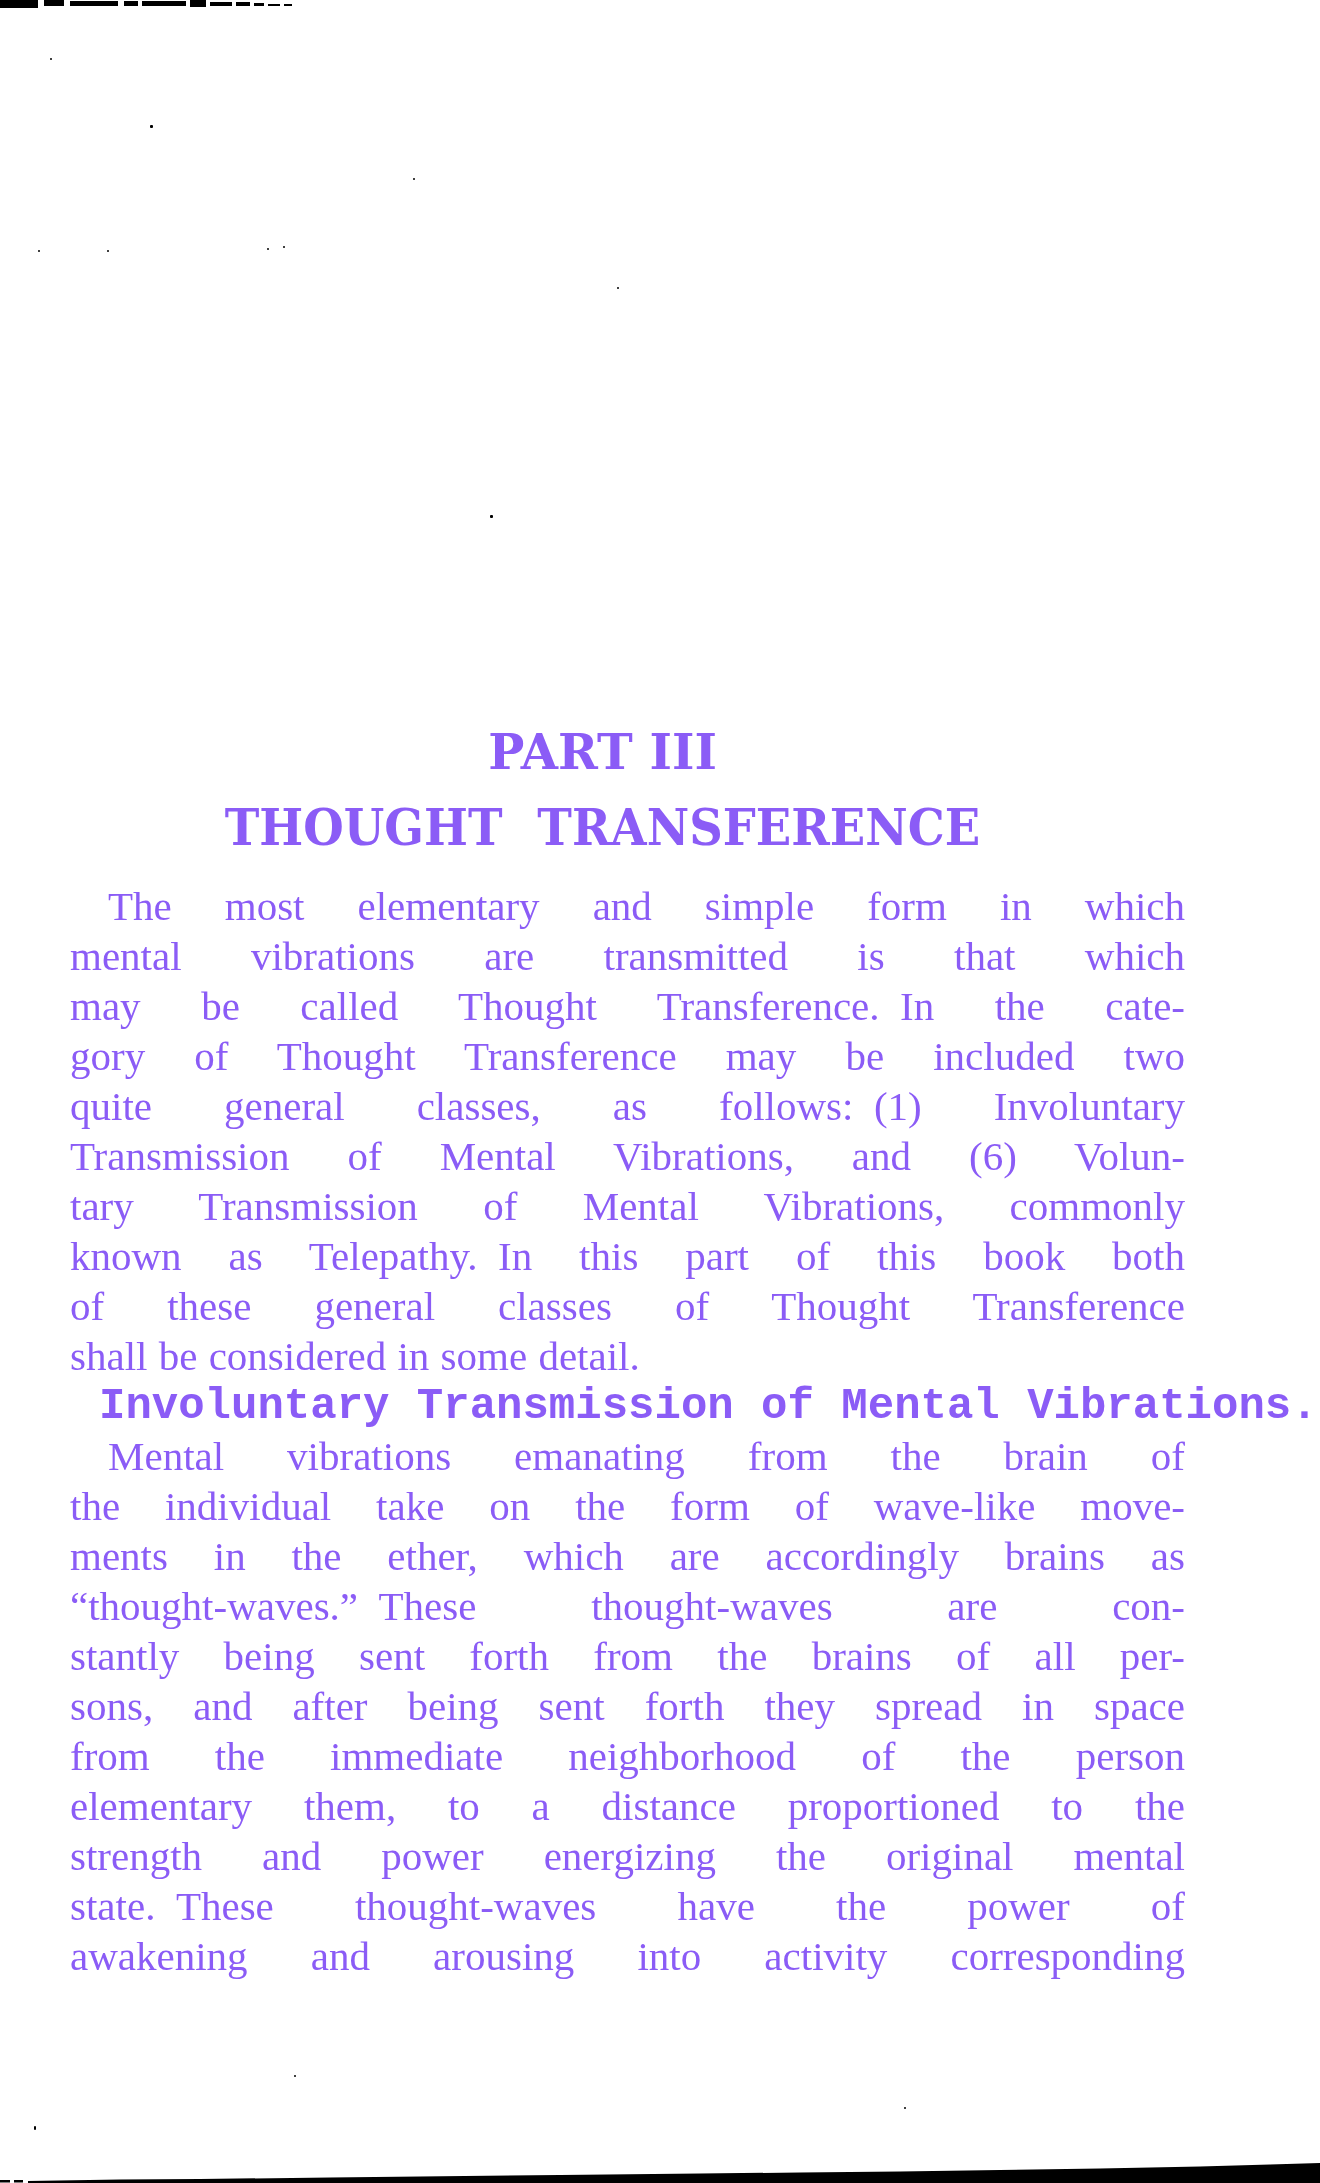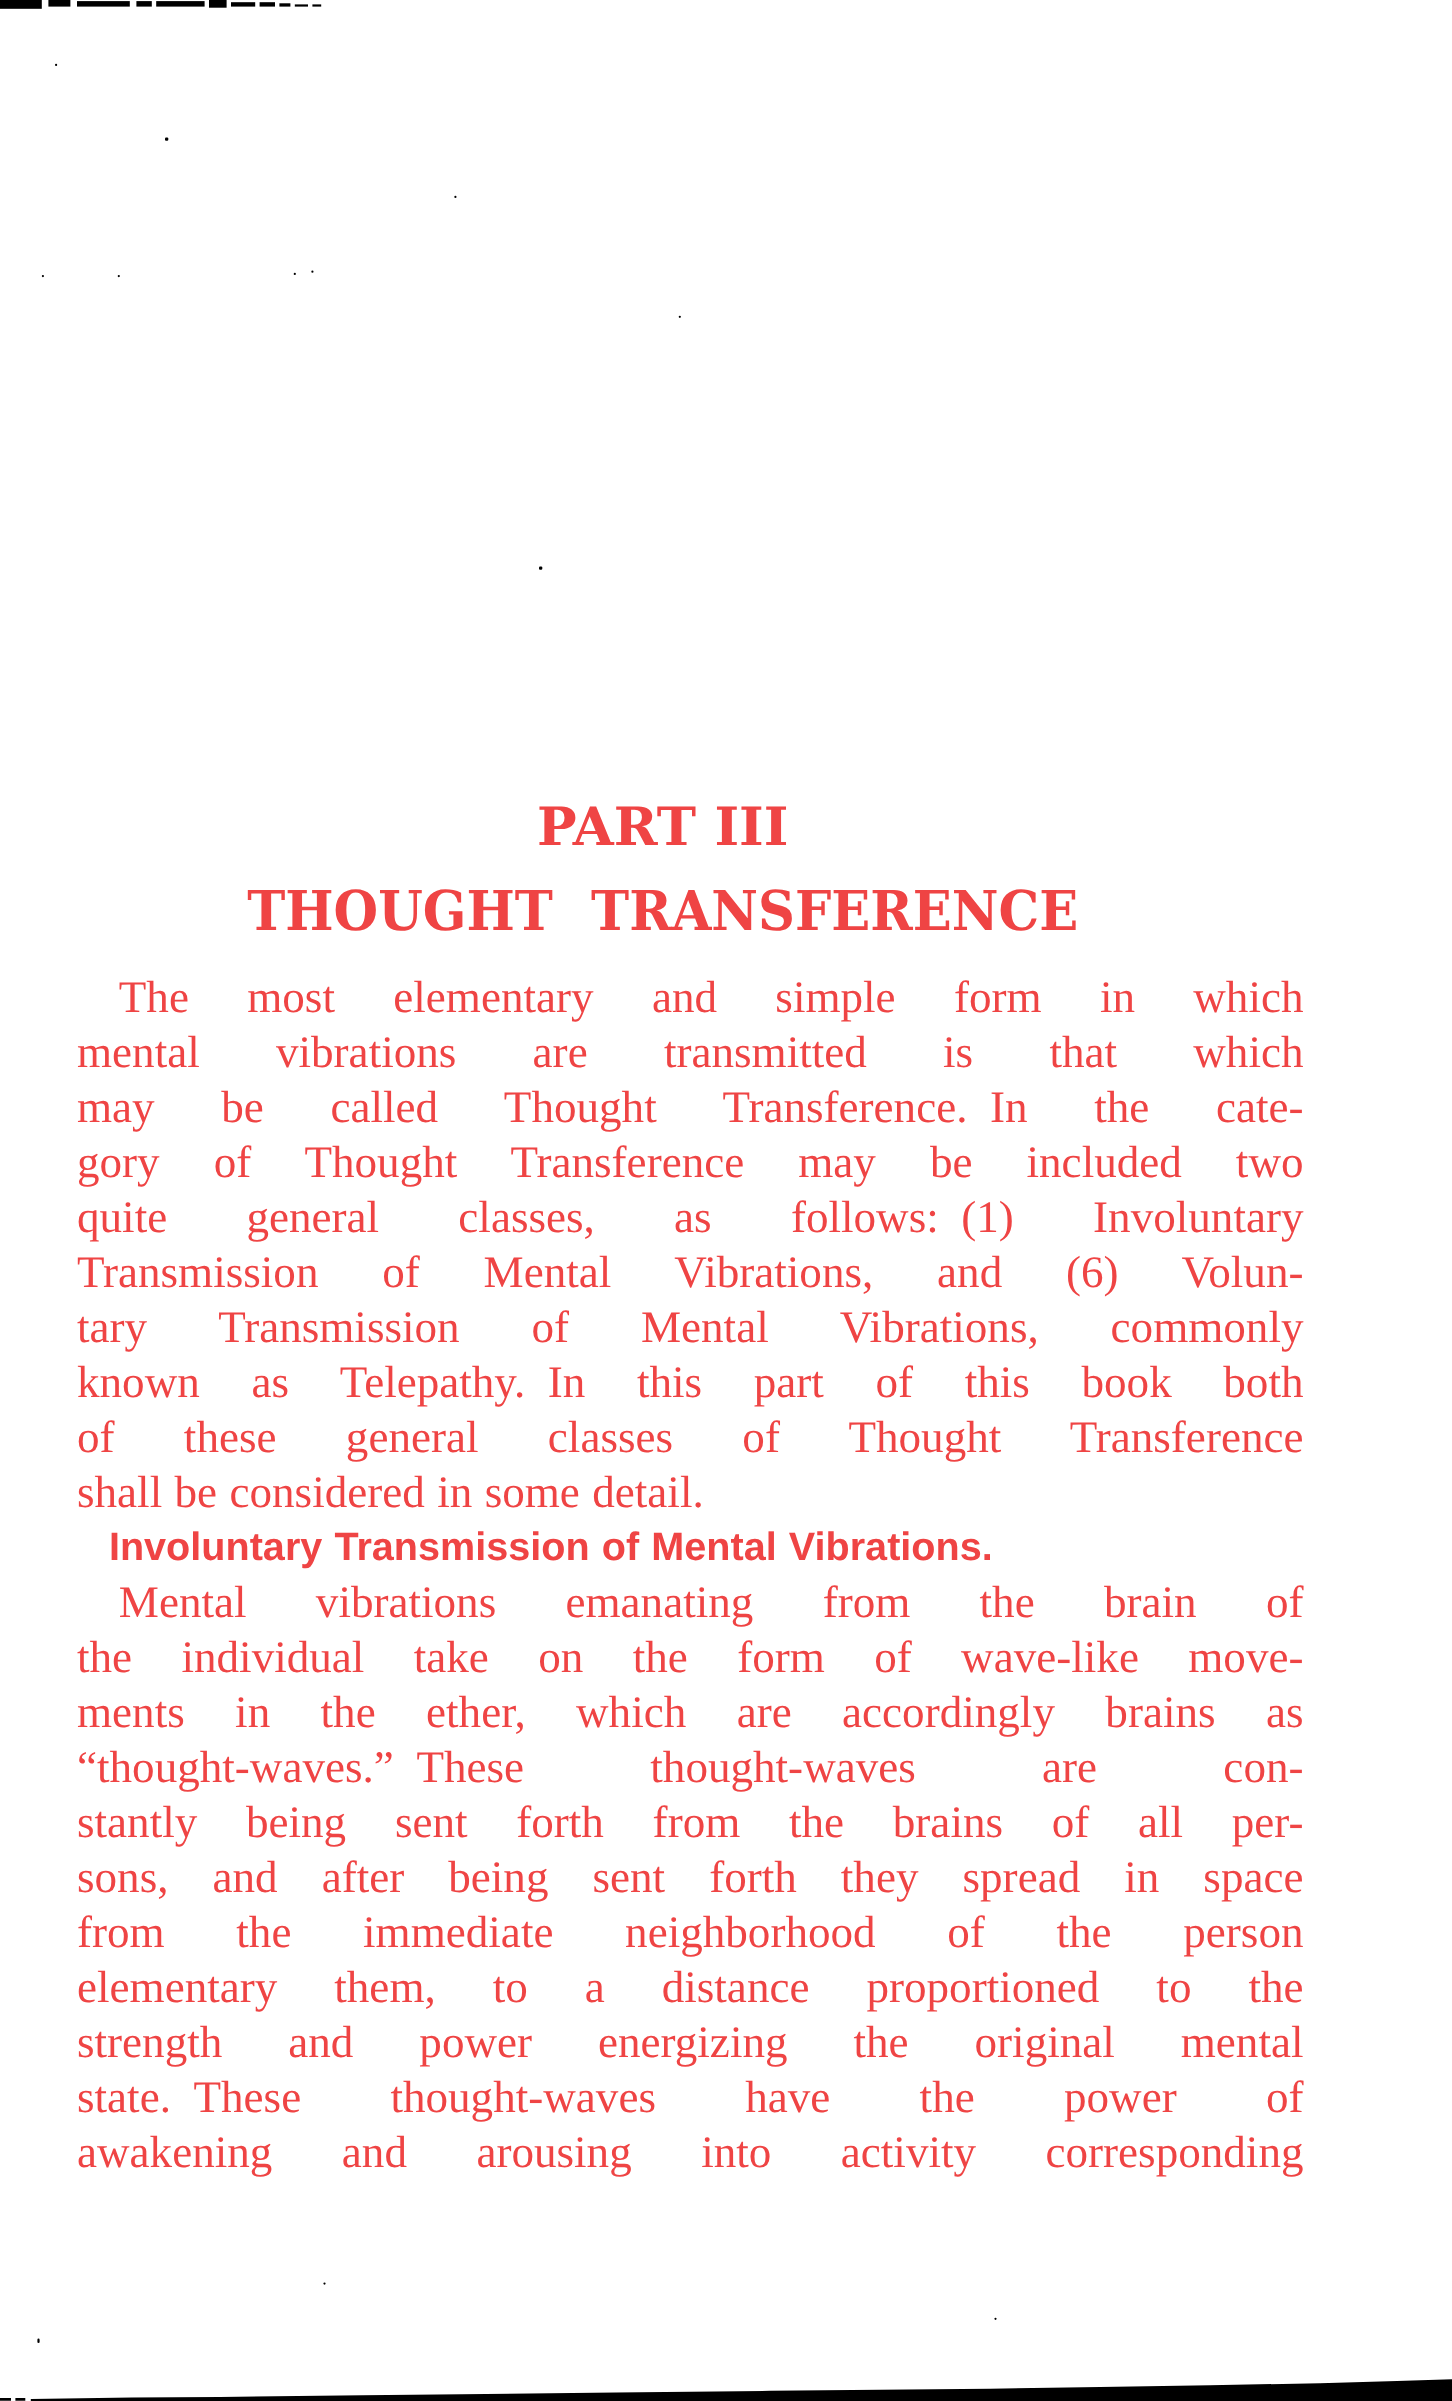--- a/index.html
+++ b/index.html
@@ -1,21 +1,21 @@
 <!DOCTYPE html>
 <html><head>
 <meta charset="utf-8">
 <style>
   html, body { margin: 0; padding: 0; background: #ffffff; }
   .page {
     position: relative;
     width: 1320px;
     height: 2183px;
     background: #ffffff;
-    color: #ef4444;
+    color: #8b5cf6;
     font-family: "Liberation Serif", serif;
     overflow: hidden;
   }
 
   
   .part-label {
     position: absolute;
     top: 727px; left: 45px; width: 1115px;
     text-align: center;
     font-family: "DejaVu Serif", serif;
@@ -49,23 +49,23 @@
   .line {
     text-align: justify;
     text-align-last: justify;
     height: 50px;
     white-space: nowrap; 
   }
   .para .line { white-space: normal; }
   .para .line:first-child { padding-left: 38px; }
   .para.para-ends .line:last-child { text-align-last: left; }
   .subhead {
-    font-family: Liberation Sans, sans-serif;
+    font-family: Liberation Mono, monospace;
     font-weight: bold;
-    font-size: 36px;
+    font-size: 44px;
     line-height: 50px;
     padding-left: 29px;
     height: 50px;
     white-space: nowrap;
   }
 
   
   .artifact { position: absolute; background: #000; }
   .speck { position: absolute; background: #000; width: 3px; height: 3px; border-radius: 1px; }
   .bottom-wedge { position: absolute; left: 0; bottom: 0; width: 1320px; height: 25px; display: block; }

